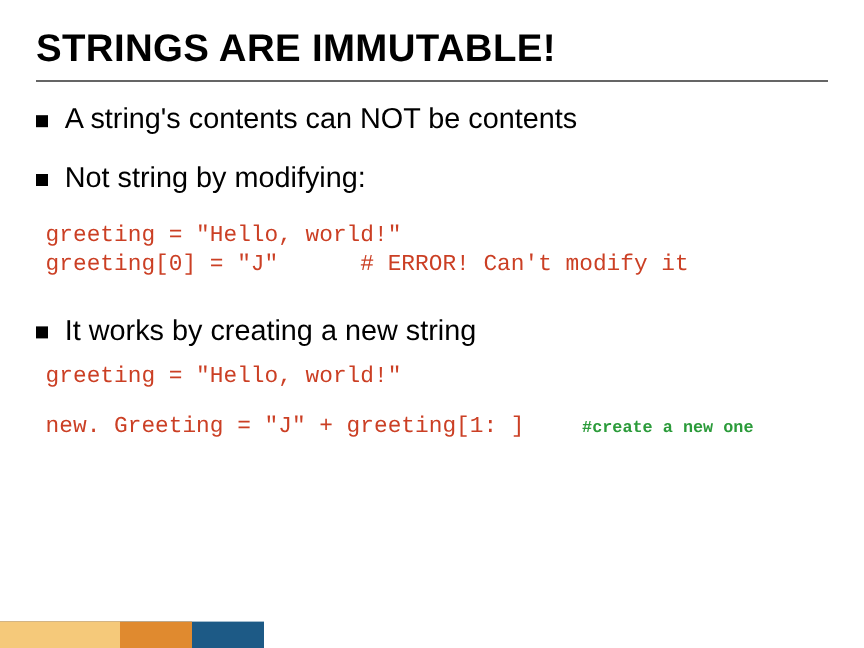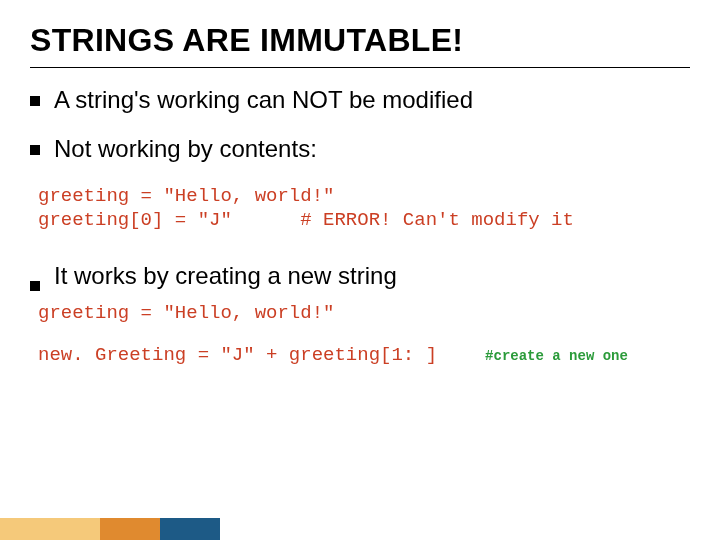--- a/index.html
+++ b/index.html
@@ -115,34 +115,34 @@
 </head>
 <body>
 
 <div class="slide">
 
   <div class="title">STRINGS ARE IMMUTABLE!</div>
   <hr class="rule">
 
   <div class="bul">
     <span class="sq"></span>
-    <span class="txt">A string's working can NOT be modified</span>
+    <span class="txt">A string's contents can NOT be contents</span>
   </div>
 
   <div class="bul">
     <span class="sq"></span>
-    <span class="txt">Not working by contents:</span>
+    <span class="txt">Not string by modifying:</span>
   </div>
 
   <div class="codeblk">
     <div class="line"><span class="code-normal">greeting = "Hello, world!"</span></div>
     <div class="line"><span class="code-normal">greeting[0] = "J"      </span><span class="code-strong"># ERROR! Can't modify it</span></div>
   </div>
 
-  <div class="bul" style="margin-bottom:10px;align-items:flex-end;">
+  <div class="bul" style="margin-bottom:10px;">
     <span class="sq"></span>
     <span class="txt">It works by creating a new string</span>
   </div>
 
   <div class="codeblk codeblk2">
     <div class="line"><span class="code-normal">greeting = "Hello, world!"</span></div>
   </div>
 
   <div class="codeblk codeblk3">
     <div class="line inline-line">

